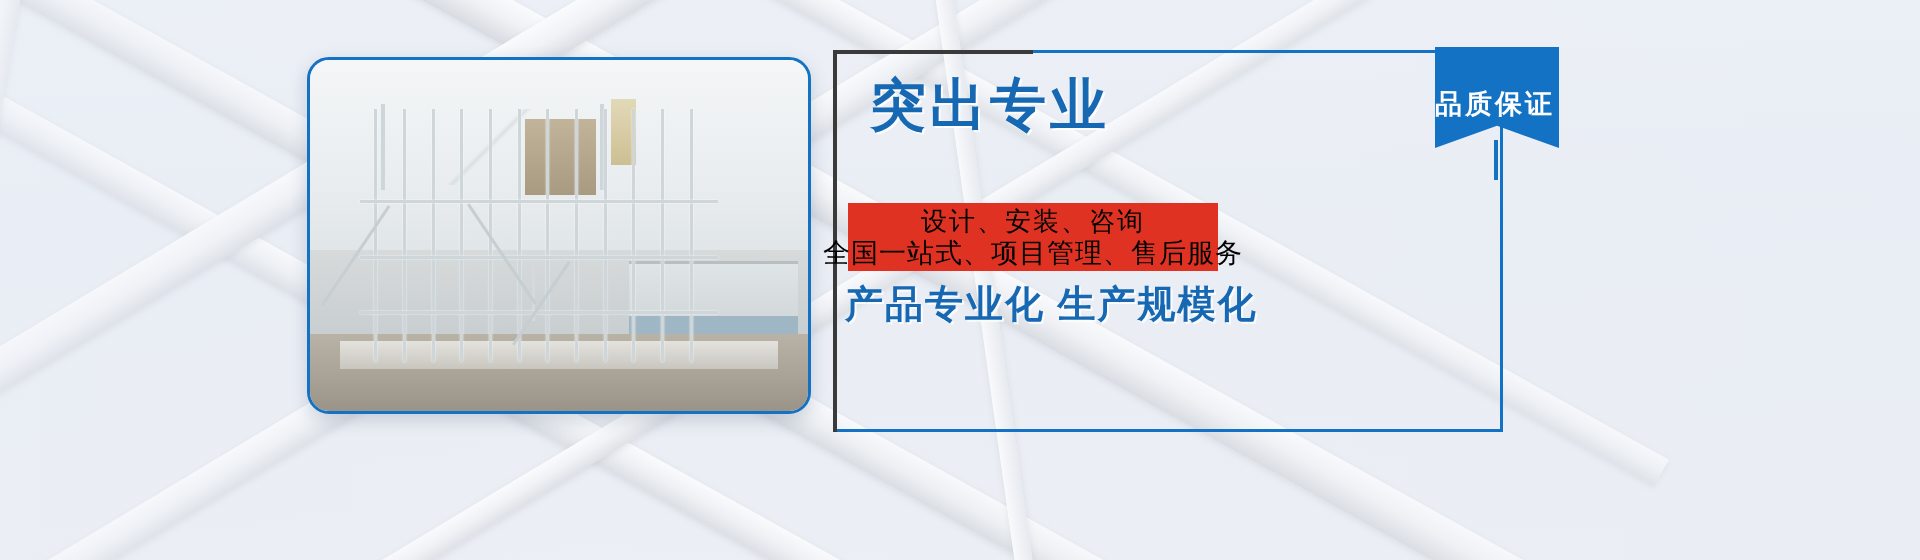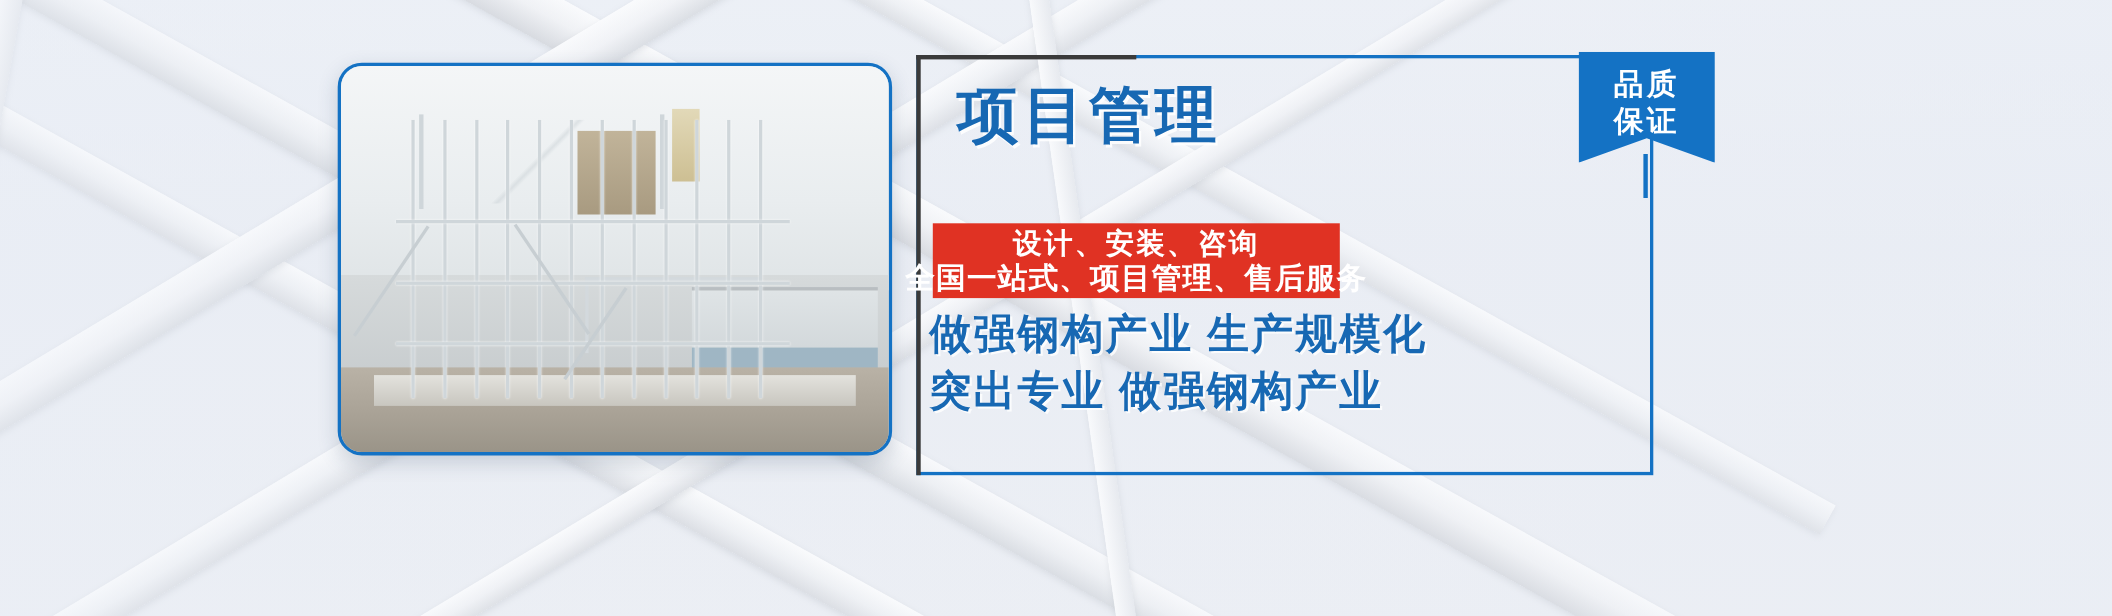--- a/index.html
+++ b/index.html
@@ -87,35 +87,35 @@
       line-height:62px;white-space:nowrap;
       text-shadow:2px 2px 0 rgba(255,255,255,.85);}
   .subline{position:absolute;left:848px;top:148px;width:520px;height:46px;
       font-size:40px;font-weight:bold;color:#1768b3;letter-spacing:2px;
       line-height:46px;white-space:nowrap;
       text-shadow:2px 2px 0 rgba(255,255,255,.8);}
 
   .red-band{position:absolute;left:848px;top:203px;width:370px;height:68px;
       background:#e03223;display:flex;flex-direction:column;
       align-items:center;justify-content:center;}
-  .red-line{color:#ffffff;font-size:26px;font-weight:bold;letter-spacing:2px;
+  .red-line{color:#000000;font-size:26px;font-weight:normal;letter-spacing:2px;
       line-height:32px;white-space:nowrap;}
   .red-line.l2{font-size:27px;letter-spacing:1px;}
 
   .slogan{position:absolute;left:845px;top:278px;width:430px;
       font-size:38px;font-weight:bold;color:#1768b3;letter-spacing:2px;
       line-height:52px;white-space:nowrap;
       text-shadow:2px 2px 0 rgba(255,255,255,.8);}
   .slogan.l2{top:330px;}
 
   
   .badge{position:absolute;left:1435px;top:47px;width:124px;height:101px;
       background:#1472c4;
       clip-path:polygon(0 0,100% 0,100% 100%,50% 78%,0 100%);
-      display:flex;flex-direction:column;align-items:center;justify-content:flex-start;
+      display:flex;flex-direction:row;align-items:center;justify-content:flex-start;
       padding-top:12px;box-sizing:border-box;}
   .badge-line{color:#ffffff;font-size:27px;font-weight:bold;letter-spacing:3px;
       line-height:34px;white-space:nowrap;}
   .badge-stem{position:absolute;left:1494px;top:140px;width:4px;height:40px;background:#1472c4;}
 </style>
 </head>
 <body>
 
 <div class="banner">
 
@@ -169,30 +169,29 @@
       </div>
     </div>
   </div>
 
   <div class="text-frame">
     <div class="tf-border"></div>
     <div class="tf-dark"></div>
     <div class="tf-dark-top"></div>
   </div>
 
-  <div class="headline">项目管理</div>
+  <div class="headline">突出专业</div>
 
 
   <div class="red-band">
     <div class="red-line">设计、安装、咨询</div>
     <div class="red-line l2">全国一站式、项目管理、售后服务</div>
   </div>
 
-  <div class="slogan">做强钢构产业  生产规模化</div>
-  <div class="slogan l2">突出专业  做强钢构产业</div>
+  <div class="slogan">产品专业化  生产规模化</div>
 
   <div class="badge">
     <div class="badge-line">品质</div>
     <div class="badge-line">保证</div>
   </div>
   <div class="badge-stem"></div>
 
 </div>
 
 </body></html>

